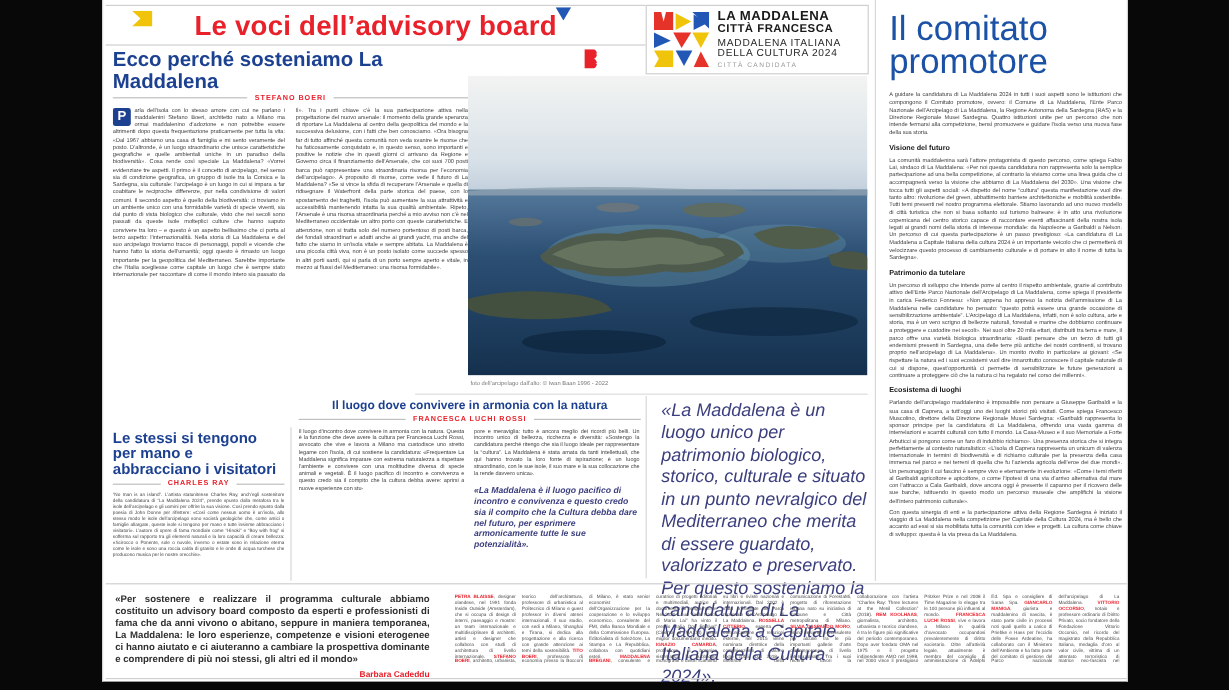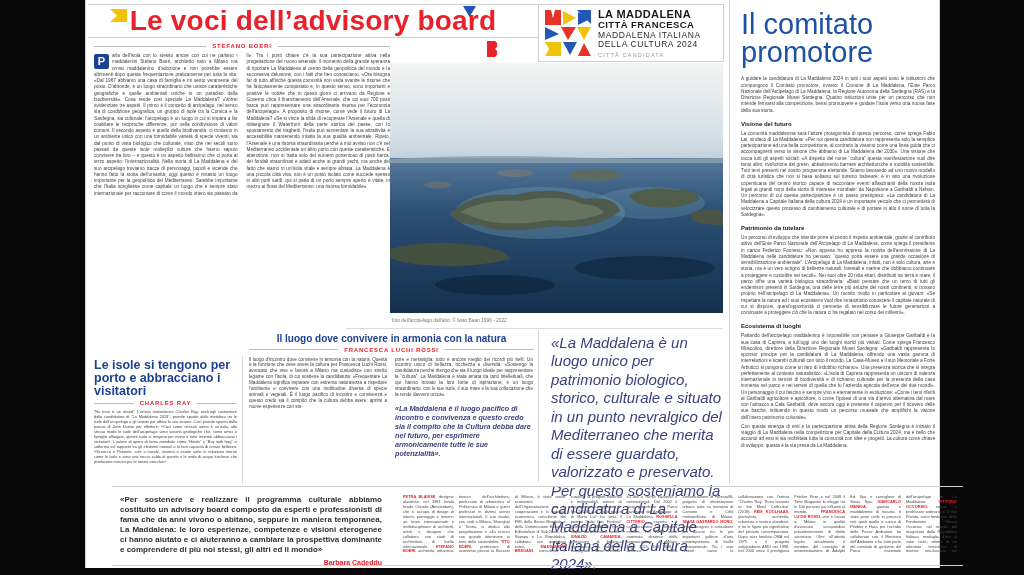--- a/index.html
+++ b/index.html
@@ -5,21 +5,21 @@
   html,body{margin:0;padding:0;background:#080808;}
   .stage{width:1024px;height:575px;background:#080808;position:relative;overflow:hidden;}
   .page{position:absolute;left:85px;top:0;width:855px;height:568px;background:#ffffff;
         font-family:"Liberation Sans",sans-serif;color:#3c3c3c;
         border-left:1px solid #d6d6d6;border-right:1px solid #d6d6d6;box-sizing:border-box;}
   .abs{position:absolute;box-sizing:border-box;}
   .vline{position:absolute;width:1px;background:#d8d8d8;}
   
   .headline-box{left:2px;top:4px;width:450px;height:34px;border-top:1px solid #cfcfcf;border-bottom:1px solid #cfcfcf;
      display:flex;align-items:center;justify-content:center;}
-  .main-title{font-size:28px;font-weight:bold;color:#e8212b;letter-spacing:.2px;}
+  .main-title{font-size:23px;font-weight:bold;color:#e8212b;letter-spacing:.2px;}
   .logo-box{left:452px;top:4px;width:186px;height:58px;border:1px solid #cfcfcf;display:flex;align-items:center;gap:7px;padding:4px 6px;background:#fff;}
   .logo-text{display:flex;flex-direction:column;line-height:1.12;}
   .lt1{font-size:11px;font-weight:bold;color:#1a1a1a;letter-spacing:.4px;}
   .lt2{font-size:9.5px;font-weight:bold;color:#1a1a1a;letter-spacing:.4px;}
   .lt3,.lt4{font-size:8.5px;color:#2a2a2a;letter-spacing:.6px;}
   .lt5{font-size:5.5px;color:#9a9a9a;letter-spacing:1.2px;margin-top:2px;}
   
   .boeri{left:8px;top:41px;width:296px;}
   .art-h2{font-size:17px;font-weight:bold;color:#1d4191;margin:0 0 2px 0;line-height:1.05;}
   .byline{display:flex;align-items:center;gap:6px;margin:2px 0 4px 0;}
@@ -48,21 +48,21 @@
   .midcol{width:138px;font-size:4.6px;line-height:1.3;text-align:justify;color:#3d3d3d;overflow:hidden;height:118px;}
   .subquote{font-size:7.2px;font-weight:bold;font-style:italic;color:#3c3f7e;line-height:1.25;margin-top:6px;text-align:left;}
   
   .rightcol{left:644px;top:0;width:209px;height:484px;padding:8px 4px 0 11px;overflow:hidden;}
   .promoter-h1{font-size:29px;line-height:.97;font-weight:normal;color:#1b52a5;margin:2px 0 10px 0;white-space:pre-line;}
   .rc-body{font-size:4.7px;line-height:1.33;text-align:justify;color:#3d3d3d;}
   .rc-body p{margin:0 0 3px 0;}
   .rc-head{font-size:6px;font-weight:bold;color:#171717;margin:7px 0 2px 0;}
   
   .bottom{left:2px;top:486px;width:851px;height:80px;border-top:1px solid #cfcfcf;border-bottom:1px solid #cfcfcf;
-     display:flex;gap:21px;padding:8px 6px 6px 8px;margin-left:24px;}
+     display:flex;gap:21px;padding:8px 6px 6px 8px;}
   .bquote{width:262px;flex:0 0 auto;}
   .bquote .qt{font-size:8px;font-weight:bold;color:#303030;line-height:1.26;text-align:justify;}
   .bquote .au{font-size:7px;font-weight:bold;color:#e8212b;text-align:right;margin-top:4px;}
   .bios{flex:1;column-count:10;column-gap:5px;font-size:3.9px;line-height:1.27;text-align:justify;color:#464646;overflow:hidden;}
   .bio-name{color:#e8212b;font-weight:bold;}
   .icon{display:block;}
 </style>
 </head>
 <body>
 
@@ -100,20 +100,21 @@
       <div class="logo-text">
         <span class="lt1">LA MADDALENA</span>
         <span class="lt2">CITTÀ FRANCESCA</span>
         <span class="lt3">MADDALENA ITALIANA</span>
         <span class="lt4">DELLA CULTURA  2024</span>
         <span class="lt5">CITTÀ CANDIDATA</span>
       </div>
     </div>
 
     <div class="abs boeri">
+      <h2 class="art-h2">Ecco perché sosteniamo La Maddalena</h2>
       <div class="byline">
         <span class="rule"></span>
         <span class="name">STEFANO BOERI</span>
         <span class="rule"></span>
       </div>
       <div class="body2col">
         <span class="dropcap">P</span><span>arla dell’isola con lo stesso amore con cui ne parlano i maddalenini Stefano Boeri, architetto nato a Milano ma ormai maddalenino d’adozione e non potrebbe essere altrimenti dopo questa frequentazione praticamente per tutta la vita: «Dal 1967 abbiamo una casa di famiglia e mi sento veramente del posto. D’altronde, è un luogo straordinario che unisce caratteristiche geografiche e quelle ambientali uniche in un paradiso della biodiversità». Cosa rende così speciale La Maddalena? «Vorrei evidenziare tre aspetti. Il primo è il concetto di arcipelago, nel senso sia di condizione geografica, un gruppo di isole tra la Corsica e la Sardegna, sia culturale: l’arcipelago è un luogo in cui si impara a far coabitare le reciproche differenze, pur nella condivisione di valori comuni. Il secondo aspetto è quello della biodiversità: ci troviamo in un ambiente unico con una formidabile varietà di specie viventi, sia dal punto di vista biologico che culturale, visto che nei secoli sono passati da queste isole molteplici culture che hanno saputo convivere tra loro – e questo è un aspetto bellissimo che ci porta al terzo aspetto: l’internazionalità. Nella storia di La Maddalena e del suo arcipelago troviamo tracce di personaggi, popoli e vicende che hanno fatto la storia dell’umanità; oggi questo è rimasto un luogo importante per la geopolitica del Mediterraneo. Sarebbe importante che l’Italia scegliesse come capitale un luogo che è sempre stato internazionale per raccontare di come il mondo intero sia passato da lì». Tra i punti chiave c’è la sua partecipazione attiva nella progettazione del nuovo arsenale: il momento della grande speranza di riportare La Maddalena al centro della geopolitica del mondo e la successiva delusione, con i fatti che ben conosciamo. «Ora bisogna far di tutto affinché questa comunità non veda svanire le risorse che ha faticosamente conquistato e, in questo senso, sono importanti e positive le notizie che in questi giorni ci arrivano da Regione e Governo circa il finanziamento dell’Arsenale, che coi suoi 700 posti barca può rappresentare una straordinaria risorsa per l’economia dell’arcipelago». A proposito di risorse, come vede il futuro di La Maddalena? «Se si vince la sfida di recuperare l’Arsenale e quella di ridisegnare il Waterfront della parte storica del paese, con lo spostamento dei traghetti, l’isola può aumentare la sua attrattività e accessibilità mantenendo intatta la sua qualità ambientale. Ripeto, l’Arsenale è una risorsa straordinaria perché a mio avviso non c’è nel Mediterraneo occidentale un altro porto con queste caratteristiche. E attenzione, non si tratta solo del numero portentoso di posti barca, dei fondali straordinari e adatti anche ai grandi yacht, ma anche del fatto che siamo in un’isola vitale e sempre abitata. La Maddalena è una piccola città viva, non è un posto isolato come succede spesso in altri porti sardi, qui si parla di un porto sempre aperto e vitale, in mezzo ai flussi del Mediterraneo: una risorsa formidabile».</span>
       </div>
     </div>
 
@@ -152,21 +153,21 @@
     <div class="abs caption">
       <span>foto dell’arcipelago dall’alto:  © Iwan Baan 1996 - 2022</span>
     </div>
 
     <div class="abs quoteblock">
       <div class="bigquote">«La Maddalena è un luogo unico per patrimonio biologico, storico, culturale e situato in un punto nevralgico del Mediterraneo che merita di essere guardato, valorizzato e preservato.  Per questo sosteniamo la candidatura di La Maddalena a Capitale Italiana della Cultura 2024».</div>
       <div class="quoteauthor">Stefano Boeri</div>
     </div>
 
     <div class="abs ray">
-      <h2 class="art-h2">Le isole si tengono per porto e abbracciano i visitatori</h2>
+      <h2 class="art-h2">Le stessi si tengono per mano e abbracciano i visitatori</h2>
       <div class="byline">
         <span class="rule"></span>
         <span class="name">CHARLES RAY</span>
         <span class="rule"></span>
       </div>
       <div class="smallbody">“No man is an island”. L’artista statunitense Charles Ray, anch’egli sostenitore della candidatura di “La Maddalena 2024”, prende spunto dalla metafora tra le isole dell’arcipelago e gli uomini per offrire la sua visione. Così prendo spunto dalla poesia di John Donne per riflettere: «Così come nessun uomo è un’isola, allo stesso modo le isole dell’arcipelago sono società geologiche che, come amici o famiglie allargate, queste isole si tengono per mano e tutte insieme abbracciano i visitatori». L’autore di opere di fama mondiale come “Hinoki” e “Boy with frog” si sofferma sul rapporto tra gli elementi naturali e la loro capacità di creare bellezza: «Scirocco o Ponente, sole o nuvole, inverno o estate sono in relazione eterna come le isole e sono una roccia calda di granito e le onde di acqua turchese che producono musica per le nostre orecchie».</div>
     </div>
     <div class="vline" style="left:156px;top:356px;height:128px;"></div>
 
     <div class="abs mid">

